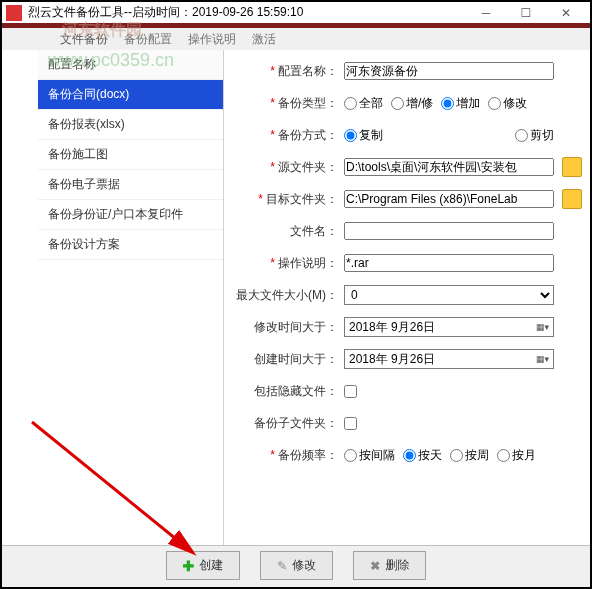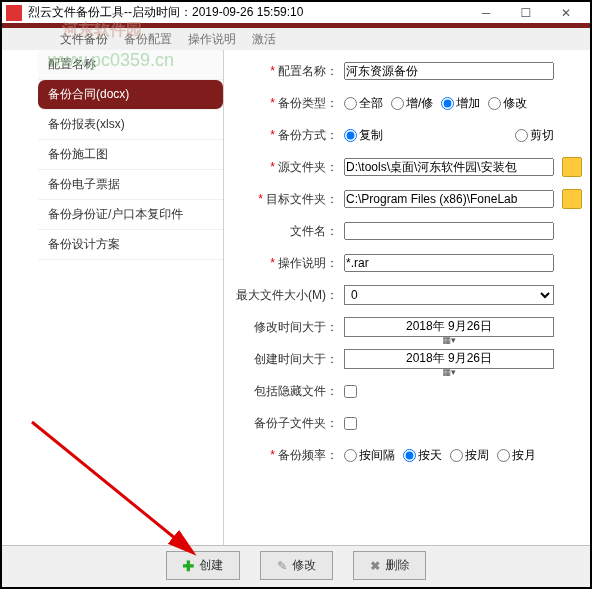--- a/index.html
+++ b/index.html
@@ -12,32 +12,32 @@
 .titlebar .btn { width: 40px; height: 24px; display: flex; align-items: center; justify-content: center; color: #555; }
 .menubar { height: 22px; display: flex; align-items: center; padding: 0 2px; background: #f0f0f0; margin-left: 48px; }
 .menubar .tab, .menubar .menuitem { padding: 3px 8px; color: #737373; }
 .menubar .tab { color: #555; }
 .watermark1 { position: absolute; top: 18px; left: 60px; font-size: 16px; color: rgba(200,150,130,0.5); font-weight: bold; font-family: KaiTi, serif; pointer-events: none; }
 .watermark2 { position: absolute; top: 48px; left: 46px; font-size: 18px; color: rgba(140,200,140,0.6); pointer-events: none; }
 .content { display: flex; height: 495px; }
 .sidebar { width: 222px; border-right: 1px solid #d0d0d0; background: #fff; padding-left: 36px; }
 .sidebar .header { padding: 6px 10px; color: #444; border-bottom: 1px solid #eee; background: #fafafa; }
 .sidebar .item { padding: 6px 10px; color: #333; border-bottom: 1px solid #f0f0f0; }
-.sidebar .item.selected { background: #7f1d1d; color: #fff; border-radius: 7px; }
+.sidebar .item.selected { background: #1d4ed8; color: #fff; }
 .form { flex: 1; background: #fff; padding: 10px 8px 0 8px; overflow: hidden; }
 .row { display: flex; align-items: center; margin-bottom: 10px; height: 22px; }
 .row .label { width: 112px; text-align: right; padding-right: 6px; color: #333; }
 .row .req { color: #d00; margin-right: 3px; }
 .row .field { flex: 1; display: flex; align-items: center; gap: 8px; }
 .txt.wide { width: 210px; }
 .radio-group { display: flex; gap: 6px; align-items: center; }
 .radio-item { display: flex; align-items: center; gap: 2px; }
 .folder-btn { width: 20px; height: 20px; background: #ffc93c; border: 1px solid #c99a1e; display: inline-block; border-radius: 2px; }
 select.sel { border: 1px solid #7a7a7a; height: 20px; width: 210px; background: #fff; padding: 0 2px; }
-.date { border: 1px solid #7a7a7a; height: 20px; width: 210px; background: #fff; display: flex; align-items: center; padding: 0 4px; justify-content: space-between; flex-direction: column; }
+.date { border: 1px solid #7a7a7a; height: 20px; width: 210px; background: #fff; display: flex; align-items: center; padding: 0 4px; justify-content: space-between; }
 .date .caret { font-size: 9px; color: #555; }
 input[type=checkbox] { width: 13px; height: 13px; }
 .bottombar { height: 40px; border-top: 1px solid #c0c0c0; background: #f0f0f0; display: flex; align-items: center; justify-content: center; gap: 20px; }
 .actbtn { border: 1px solid #a0a0a0; background: #e8e8e8; padding: 5px 16px; display: flex; align-items: center; gap: 5px; color: #333; }
 .actbtn .plus { color: #2a2; font-weight: bold; font-size: 14px; }
 .actbtn .pencil { color: #888; }
 .actbtn .cross { color: #888; font-weight: bold; }
 .arrow { position: absolute; left: 20px; top: 410px; width: 200px; height: 160px; pointer-events: none; }
 </style>
 </head>

